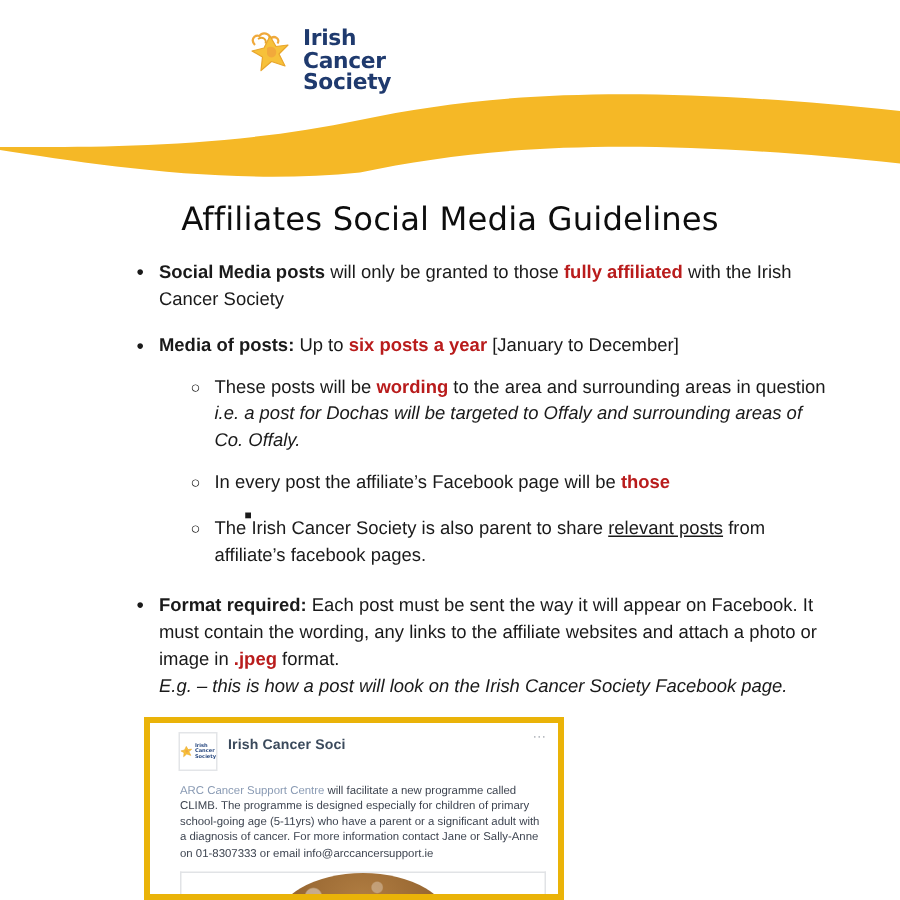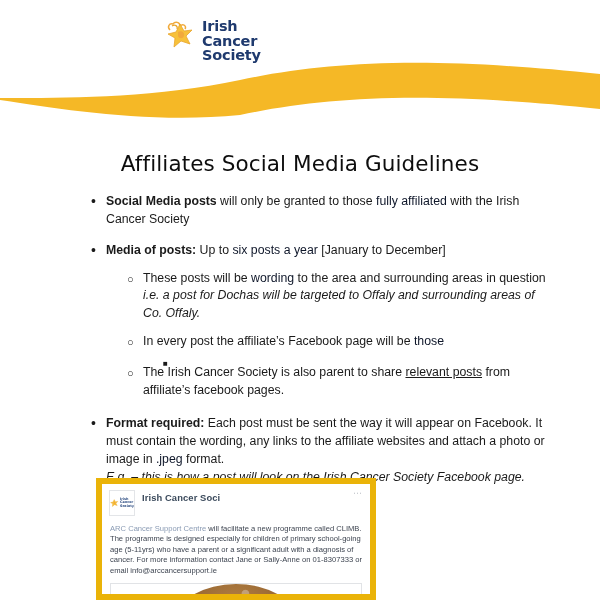--- a/index.html
+++ b/index.html
@@ -57,21 +57,21 @@
     z-index: 1;
   }
 
   
   .doc-title {
     text-align: center;
     font-family: "DejaVu Sans", sans-serif;
     font-size: 21.5px;
     font-weight: normal;
     color: #0d0d0d;
-    margin: 17px;
+    margin: 0;
     padding: 9px 0 0 0;
     letter-spacing: 0.1px;
   }
 
   
   .content {
     padding: 0 48px 0 0;
     font-size: 12.3px;
     line-height: 17.6px;
     color: #1a1a1a;
@@ -90,37 +90,38 @@
     position: absolute;
     font-size: 12.3px;
     line-height: 17.6px;
     color: #1a1a1a;
   }
   .bullet.b1 { left: 91px; top: 0; font-size: 14px; line-height: 17px; }
   .bullet.b2 { left: 127px; top: 0; font-size: 11px; line-height: 18.5px; }
   .bullet.b3 { left: 163px; top: 0; font-size: 8px; line-height: 20px; }
 
   .b { font-weight: bold; }
-  .red { color: #0f172a; font-weight: normal; }
+  .red { color: #b91c1c; font-weight: bold; }
   .it { font-style: italic; }
   .ul { text-decoration: underline; font-weight: normal; }
 
   .sub-note { padding-left: 106px; margin-top: 1px; }
 
   
   .fb-card {
     position: absolute;
     left: 96px;
     top: 478px;
     width: 280px;
-    border: 6px solid #eab308;
+    border: 4px solid #eab308;
     background: #ffffff;
     box-sizing: border-box;
     overflow: hidden;
     height: 122px;
+    padding-left: 12px;
   }
   .fb-head {
     display: flex;
     align-items: flex-start;
     gap: 7px;
     padding: 6px 7px 0 7px;
     position: relative;
   }
   .fb-avatar {
     width: 26px;

